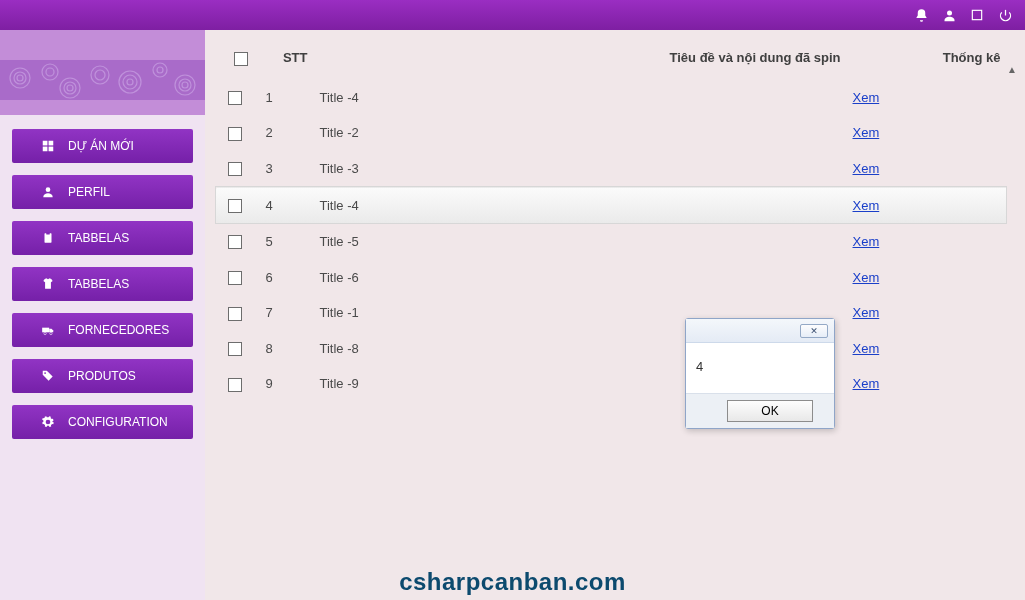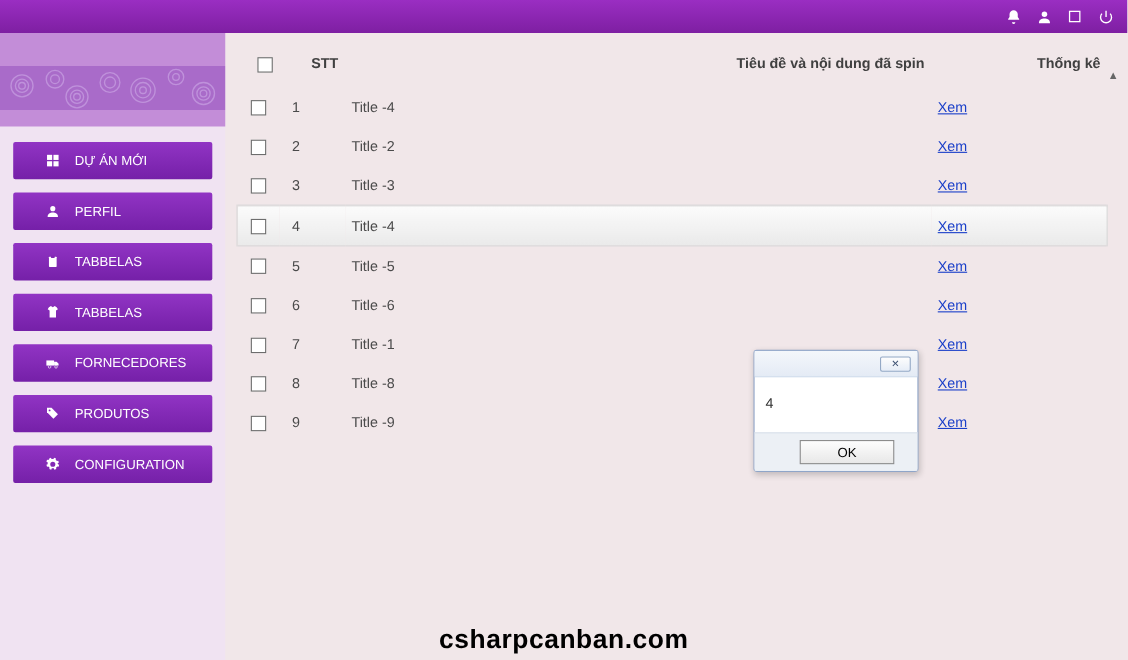--- a/index.html
+++ b/index.html
@@ -156,21 +156,21 @@
     cursor: pointer;
     margin-left: 20px;
   }
   .watermark {
     position: absolute;
     left: 50%;
     transform: translateX(-50%);
     bottom: 4px;
     font-size: 24px;
     font-weight: bold;
-    color: #000000;
+    color: #0c4a6e;
     letter-spacing: 0.5px;
     text-align: center;
   }
   .scroll-hint {
     position: absolute;
     top: 34px;
     right: 8px;
     color: #666;
     font-size: 10px;
   }

